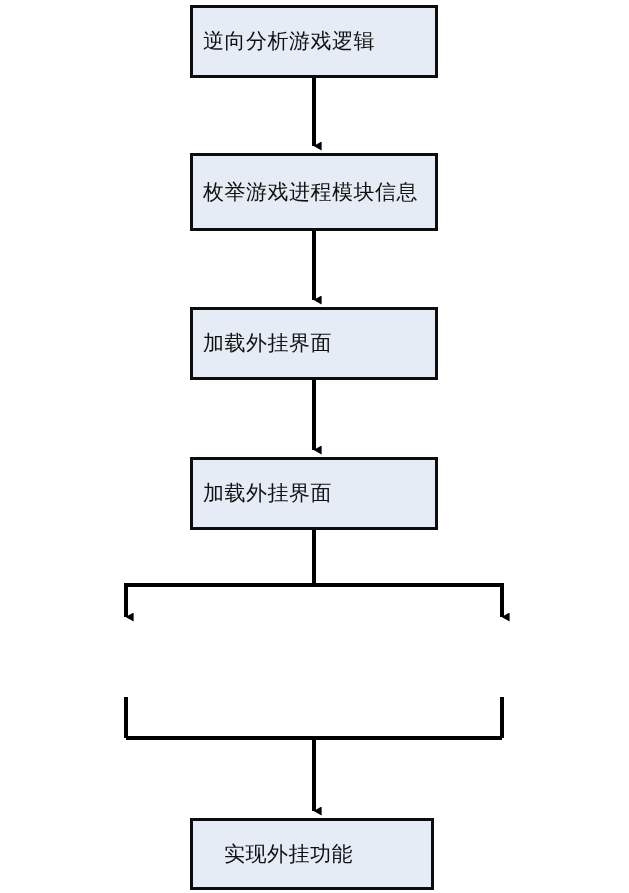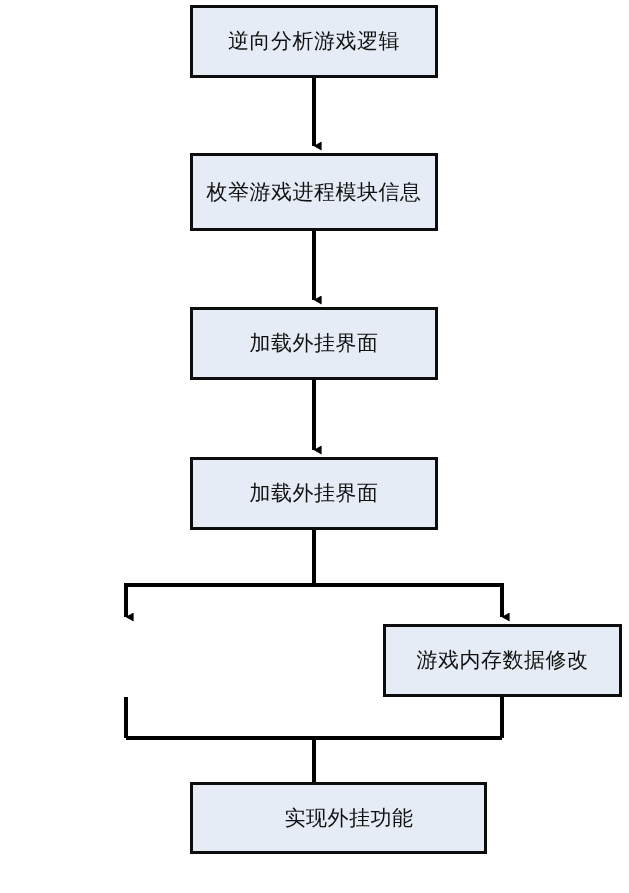--- a/index.html
+++ b/index.html
@@ -18,39 +18,39 @@
     overflow: hidden;
   }
   .node {
     position: absolute;
     box-sizing: border-box;
     background: #e6ecf5;
     border: 3px solid #0d0d0d;
     display: flex;
     align-items: center;
     justify-content: center;
-    text-align: center;
+    text-align: left;
     color: #111111;
     font-size: 21px;
     line-height: 1.35;
     letter-spacing: 0.5px;
     padding: 2px 10px;
   }
   .node .label {
     display: block;
     width: 100%;
   }
   
   #node-1 { left: 190px; top: 5px;   width: 248px; height: 73px; }
   #node-2 { left: 190px; top: 153px; width: 248px; height: 78px; }
   #node-3 { left: 190px; top: 307px; width: 248px; height: 73px; }
   #node-4 { left: 190px; top: 457px; width: 248px; height: 73px; }
   #node-5 { left: 8px;   top: 624px; width: 240px; height: 73px; }
   #node-6 { left: 383px; top: 624px; width: 239px; height: 73px; }
-  #node-7 { left: 190px; top: 782px; width: 297px; height: 72px; padding-left: 31px; }
+  #node-7 { left: 190px; top: 818px; width: 244px; height: 72px; padding-left: 31px; }
 
   #edges {
     position: absolute;
     left: 0;
     top: 0;
     width: 629px;
     height: 893px;
     pointer-events: none;
   }
 </style>
@@ -115,21 +115,18 @@
 
   <div class="node" id="node-3">
     <span class="label">加载外挂界面</span>
   </div>
 
   <div class="node" id="node-4">
     <span class="label">加载外挂界面</span>
   </div>
 
 
-  <div class="node" id="node-6">
-    <span class="label">游戏内存数据修改</span>
-  </div>
 
   <div class="node" id="node-7">
     <span class="label">实现外挂功能</span>
   </div>
 
 </div>
 
 </body></html>

